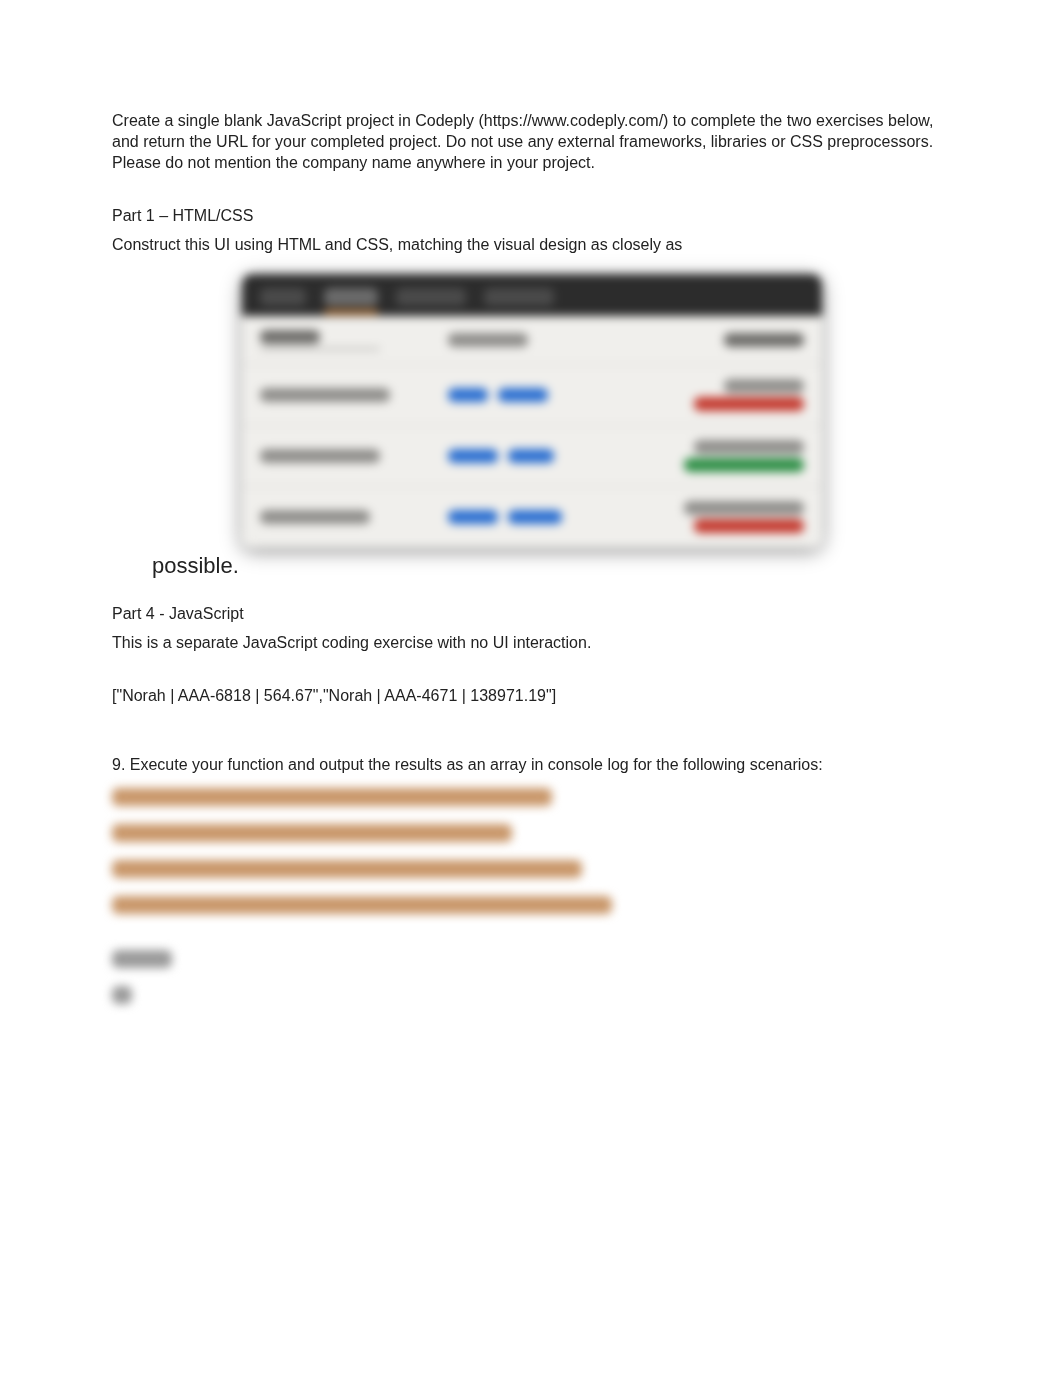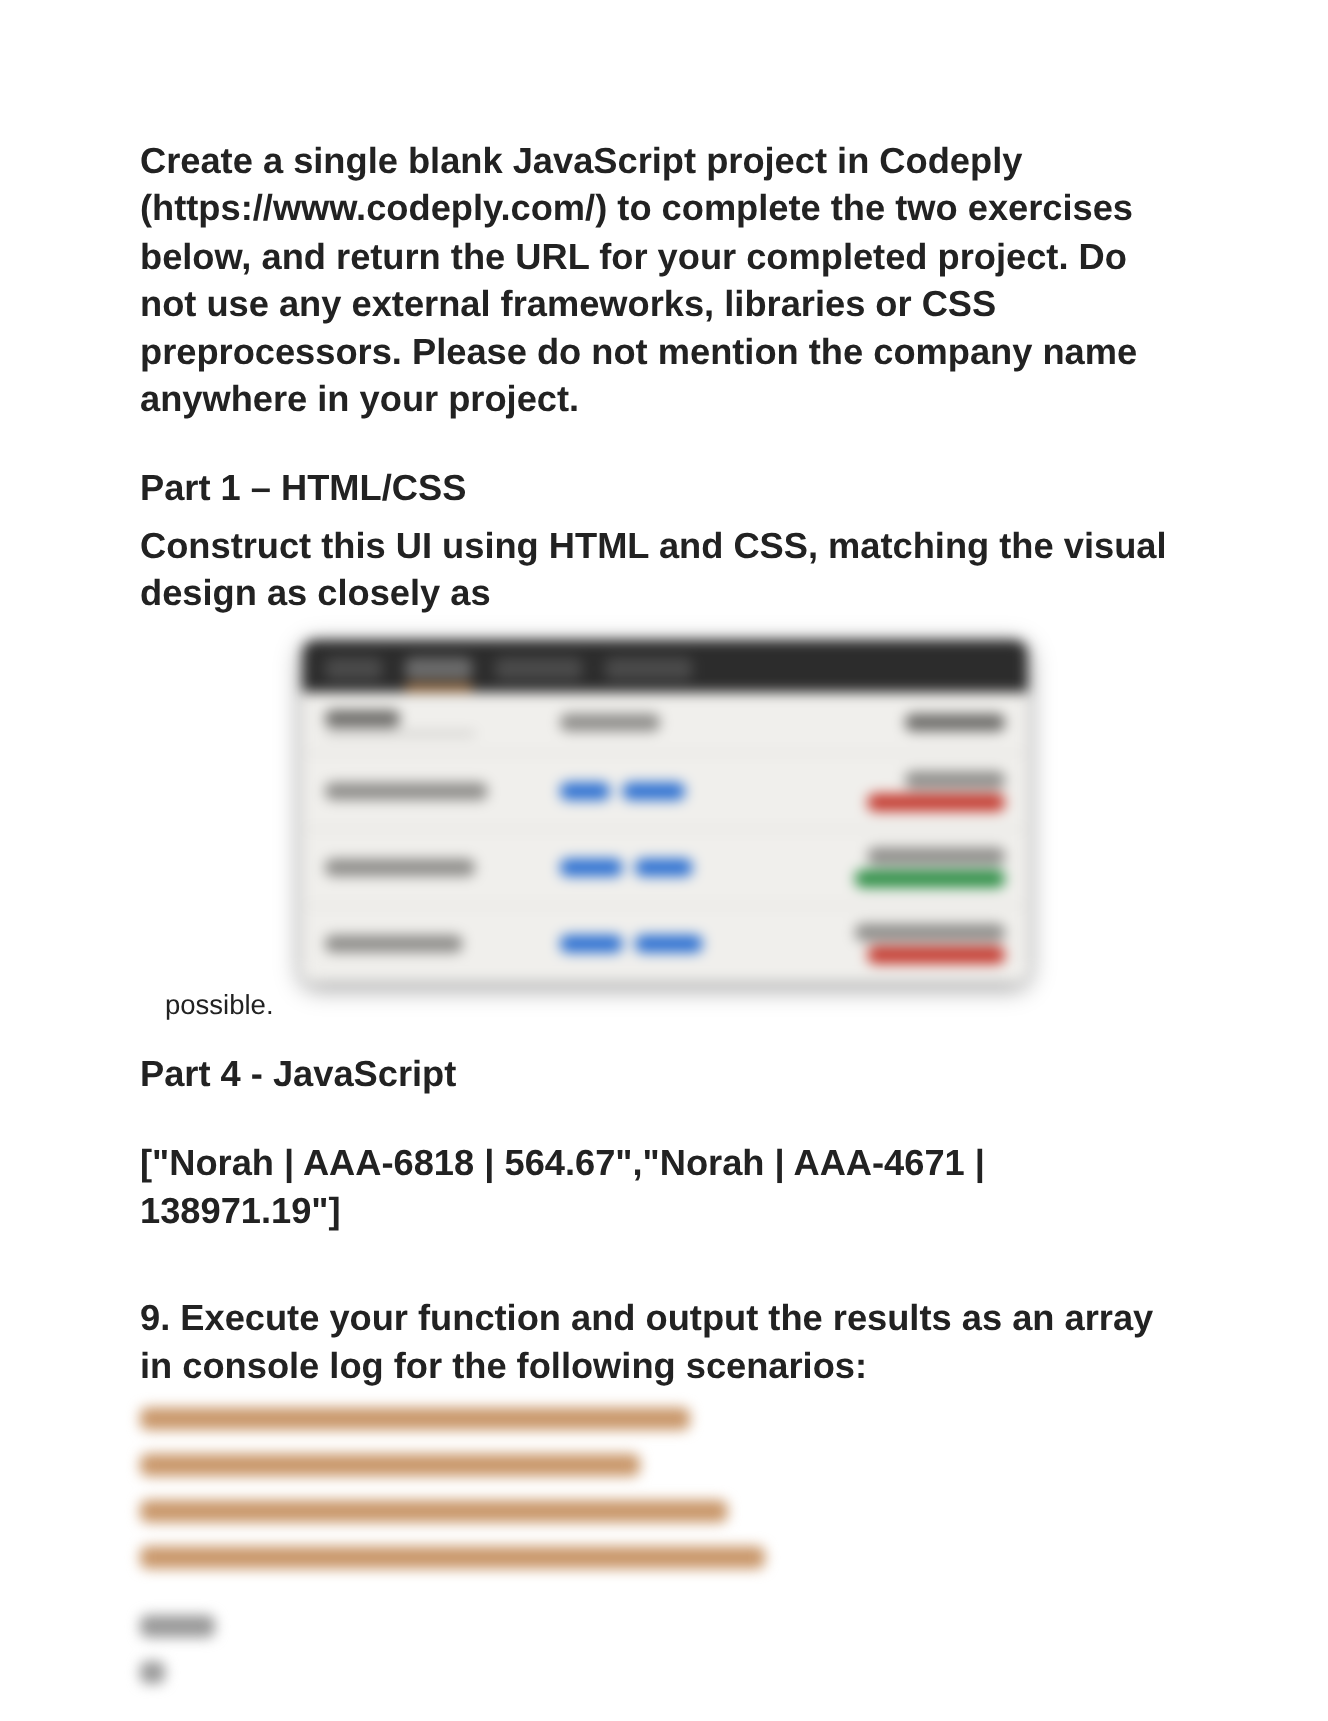--- a/index.html
+++ b/index.html
@@ -9,24 +9,23 @@
     font-family: Arial, Helvetica, sans-serif;
     color: #222;
     width: 1062px;
   }
   .page {
     padding: 110px 120px 80px 112px;
     box-sizing: border-box;
     width: 1062px;
   }
   .para {
-    font-size: 29px;
+    font-size: 16px;
     line-height: 1.32;
     margin: 0 0 8px 0;
-    font-weight: bold;
   }
   .section-gap {
     height: 24px;
   }
   .big-gap {
     height: 40px;
   }
 
   
   .ui-wrap {
@@ -91,21 +90,21 @@
   .lbl.green{ background: #2e8f46; }
   .underline {
     height: 2px;
     background: #a8a7a4;
     width: 120px;
     border-radius: 1px;
   }
 
   .possible {
     font-size: 22px;
-    margin: 6px 0 0 20px;
+    margin: 6px 0 0 40px;
   }
 
   
   .locked {
     margin-top: 6px;
     filter: blur(5px);
     line-height: 1.45;
     font-size: 20px;
   }
   .locked .line {
@@ -197,20 +196,21 @@
         </div>
       </div>
     </div>
   </div>
 
   <p class="possible">possible.</p>
 
   <div class="section-gap"></div>
 
   <p class="para">Part 4 - JavaScript</p>
+  <p class="para">This is a separate JavaScript coding exercise with no UI interaction.</p>
 
   <div class="section-gap"></div>
 
   <p class="para">["Norah | AAA-6818 | 564.67","Norah | AAA-4671 | 138971.19"]</p>
 
   <div class="big-gap"></div>
 
   <p class="para">9. Execute your function and output the results as an array in console log for the following scenarios:</p>
 
   <div class="locked">

